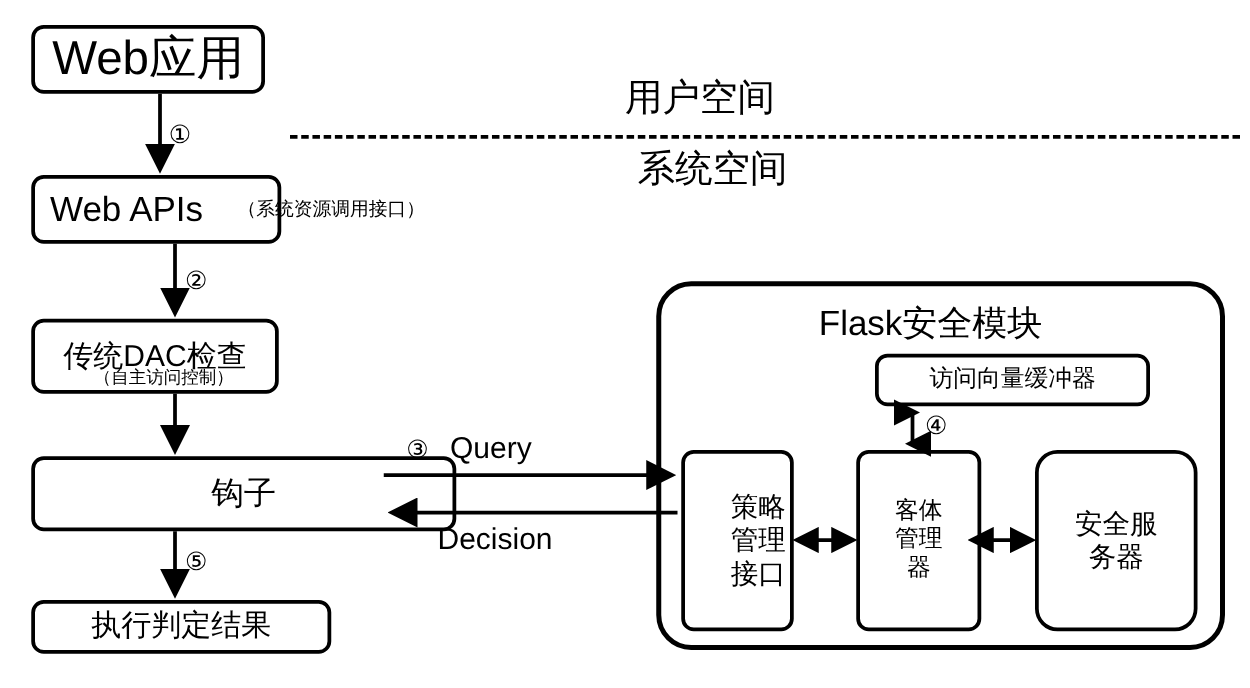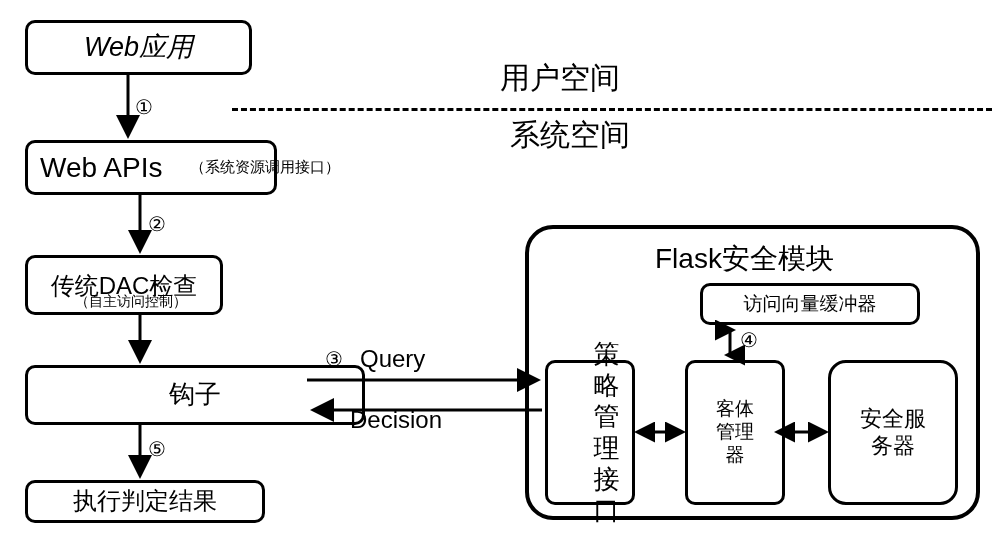--- a/index.html
+++ b/index.html
@@ -59,25 +59,25 @@
   }
 </style>
 </head>
 <body>
 
 <div class="dashed-line" style="left:232px; top:108px; width:760px;"></div>
 
 <div class="label" style="left:500px; top:58px; font-size:30px;">用户空间</div>
 <div class="label" style="left:500px; top:115px; font-size:30px;margin-left:10px;">系统空间</div>
 
-<div class="box" style="left:25px; top:20px; width:227px; height:55px; font-size:27px;font-style:italic;">
+<div class="box" style="left:25px; top:20px; width:187px; height:55px; font-size:38px;">
   <span>Web应用</span>
 </div>
 
-<div class="box" style="left:25px; top:140px; width:252px; height:55px; font-size:28px; justify-content:flex-start; padding-left:12px;">
+<div class="box" style="left:25px; top:140px; width:200px; height:55px; font-size:28px; justify-content:flex-start; padding-left:12px;">
   <span>Web APIs</span>
 </div>
 <div class="subtext" style="left:190px; top:158px;">（系统资源调用接口）</div>
 
 <div class="box" style="left:25px; top:255px; width:198px; height:60px; font-size:24px; flex-direction:column; padding-top:2px;">
   <span>传统DAC检查</span>
 </div>
 <div class="subtext-small" style="left:75px; top:293px;">（自主访问控制）</div>
 
 <div class="box" style="left:25px; top:365px; width:340px; height:60px; font-size:26px;align-items:center;">
@@ -89,21 +89,21 @@
 </div>
 
 <div class="module-frame" style="left:525px; top:225px; width:455px; height:295px;"></div>
 
 <div class="label" style="left:655px; top:240px; font-size:28px;">Flask安全模块</div>
 
 <div class="box" style="left:700px; top:283px; width:220px; height:42px; font-size:19px;">
   <span>访问向量缓冲器</span>
 </div>
 
-<div class="box" style="left:545px; top:360px; width:90px; height:145px; font-size:26px; white-space:pre-line;padding-left:33px;">
+<div class="box" style="left:545px; top:360px; width:90px; height:145px; font-size:22px; white-space:pre-line;padding-left:33px;">
   <span>策略
 管理
 接口</span>
 </div>
 
 <div class="box" style="left:685px; top:360px; width:100px; height:145px; font-size:19px; white-space:pre-line;">
   <span>客体
 管理
 器</span>
 </div>
@@ -144,21 +144,21 @@
 <div class="label" style="left:360px; top:345px; font-size:24px;">Query</div>
 
 <svg class="arrow" style="left:307px; top:400px; width:240px; height:20px;">
   <defs>
       <marker id="ah2" markerWidth="8" markerHeight="8" refX="3" refY="4" orient="auto">
         <path d="M8,0 L0,4 L8,8 Z" fill="#000"></path>
       </marker>
     </defs>
   <line x1="12" y1="10" x2="235" y2="10" stroke="#000" stroke-width="3" marker-start="url(#ah2)"></line>
 </svg>
-<div class="label" style="left:350px; top:406px; font-size:24px;">Decision</div>
+<div class="label" style="left:350px; top:418px; font-size:24px;">Decision</div>
 
 <svg class="arrow" style="left:720px; top:325px; width:20px; height:35px;">
   <defs>
     <marker id="dahU" markerWidth="7" markerHeight="7" refX="3.5" refY="2" orient="auto">
         <path d="M0,7 L3.5,0 L7,7 Z" fill="#000"></path>
       </marker>
     <marker id="dahD" markerWidth="7" markerHeight="7" refX="3.5" refY="5" orient="auto">
         <path d="M0,0 L3.5,7 L7,0 Z" fill="#000"></path>
       </marker>
   </defs>

